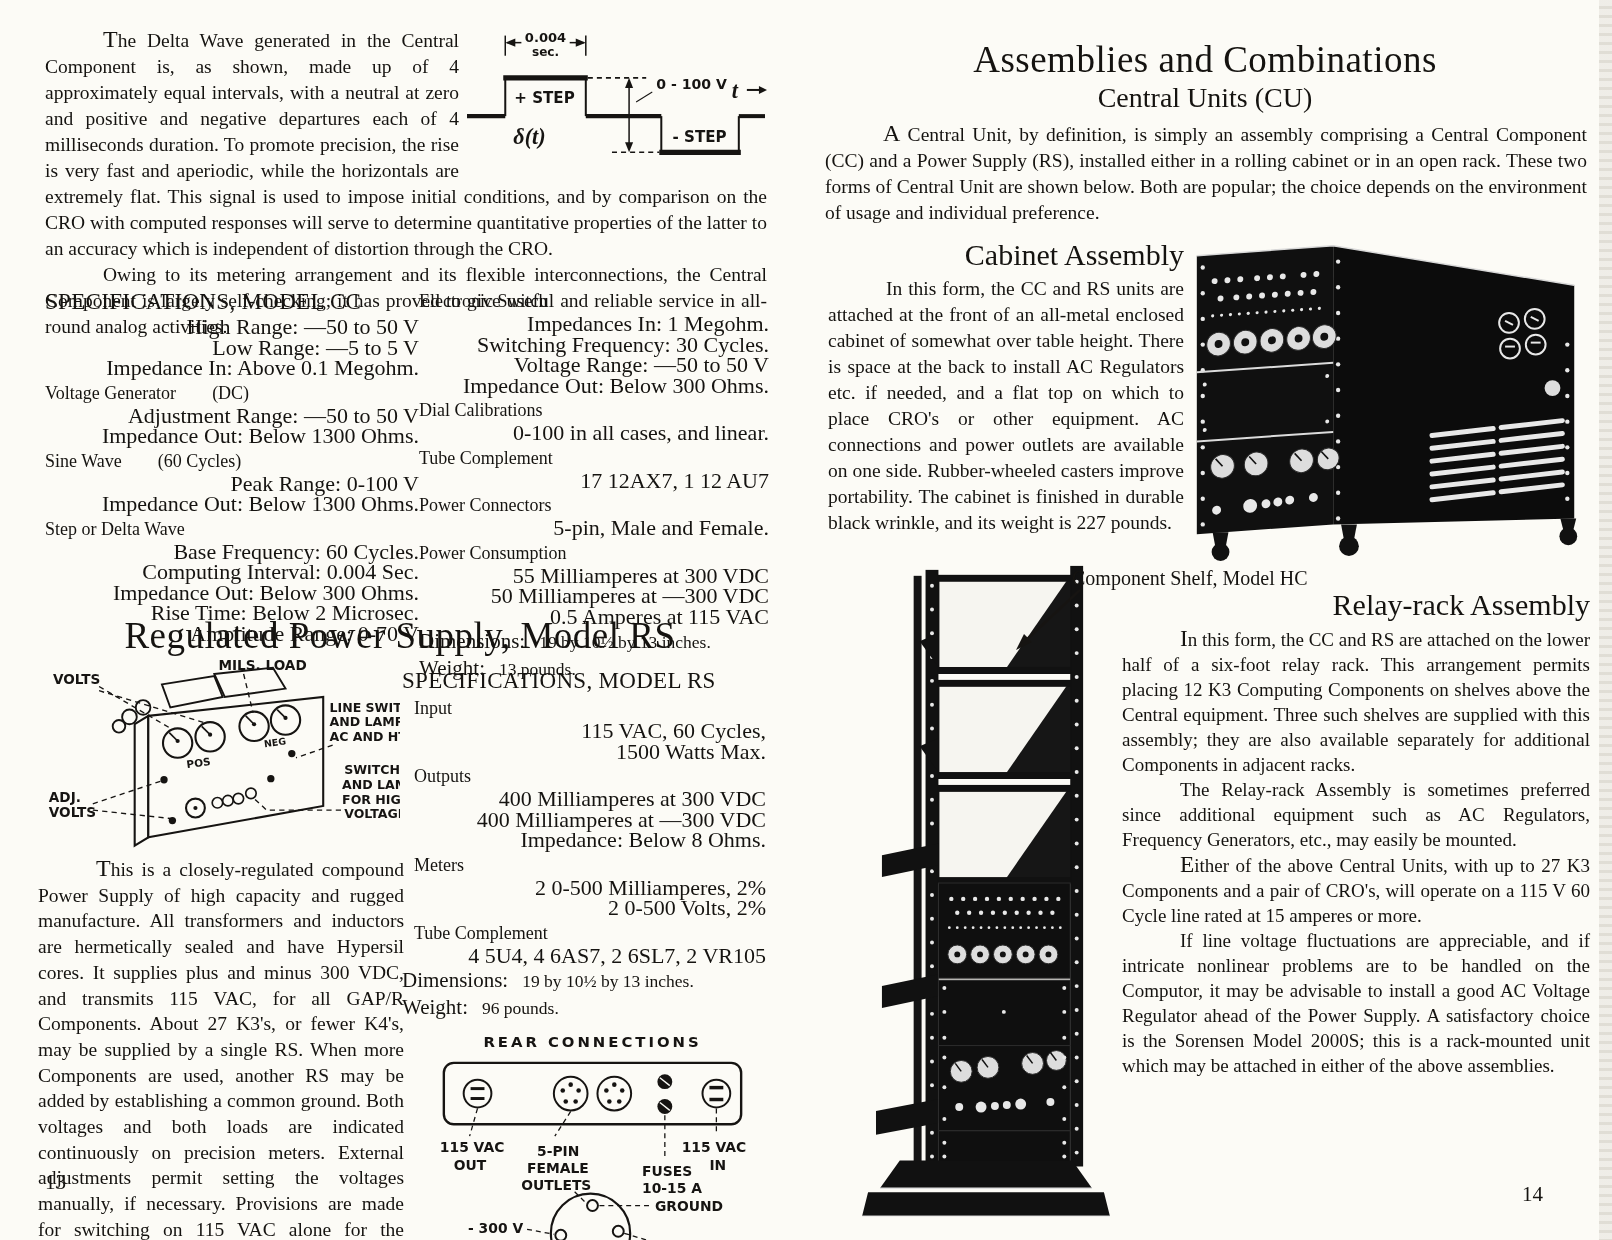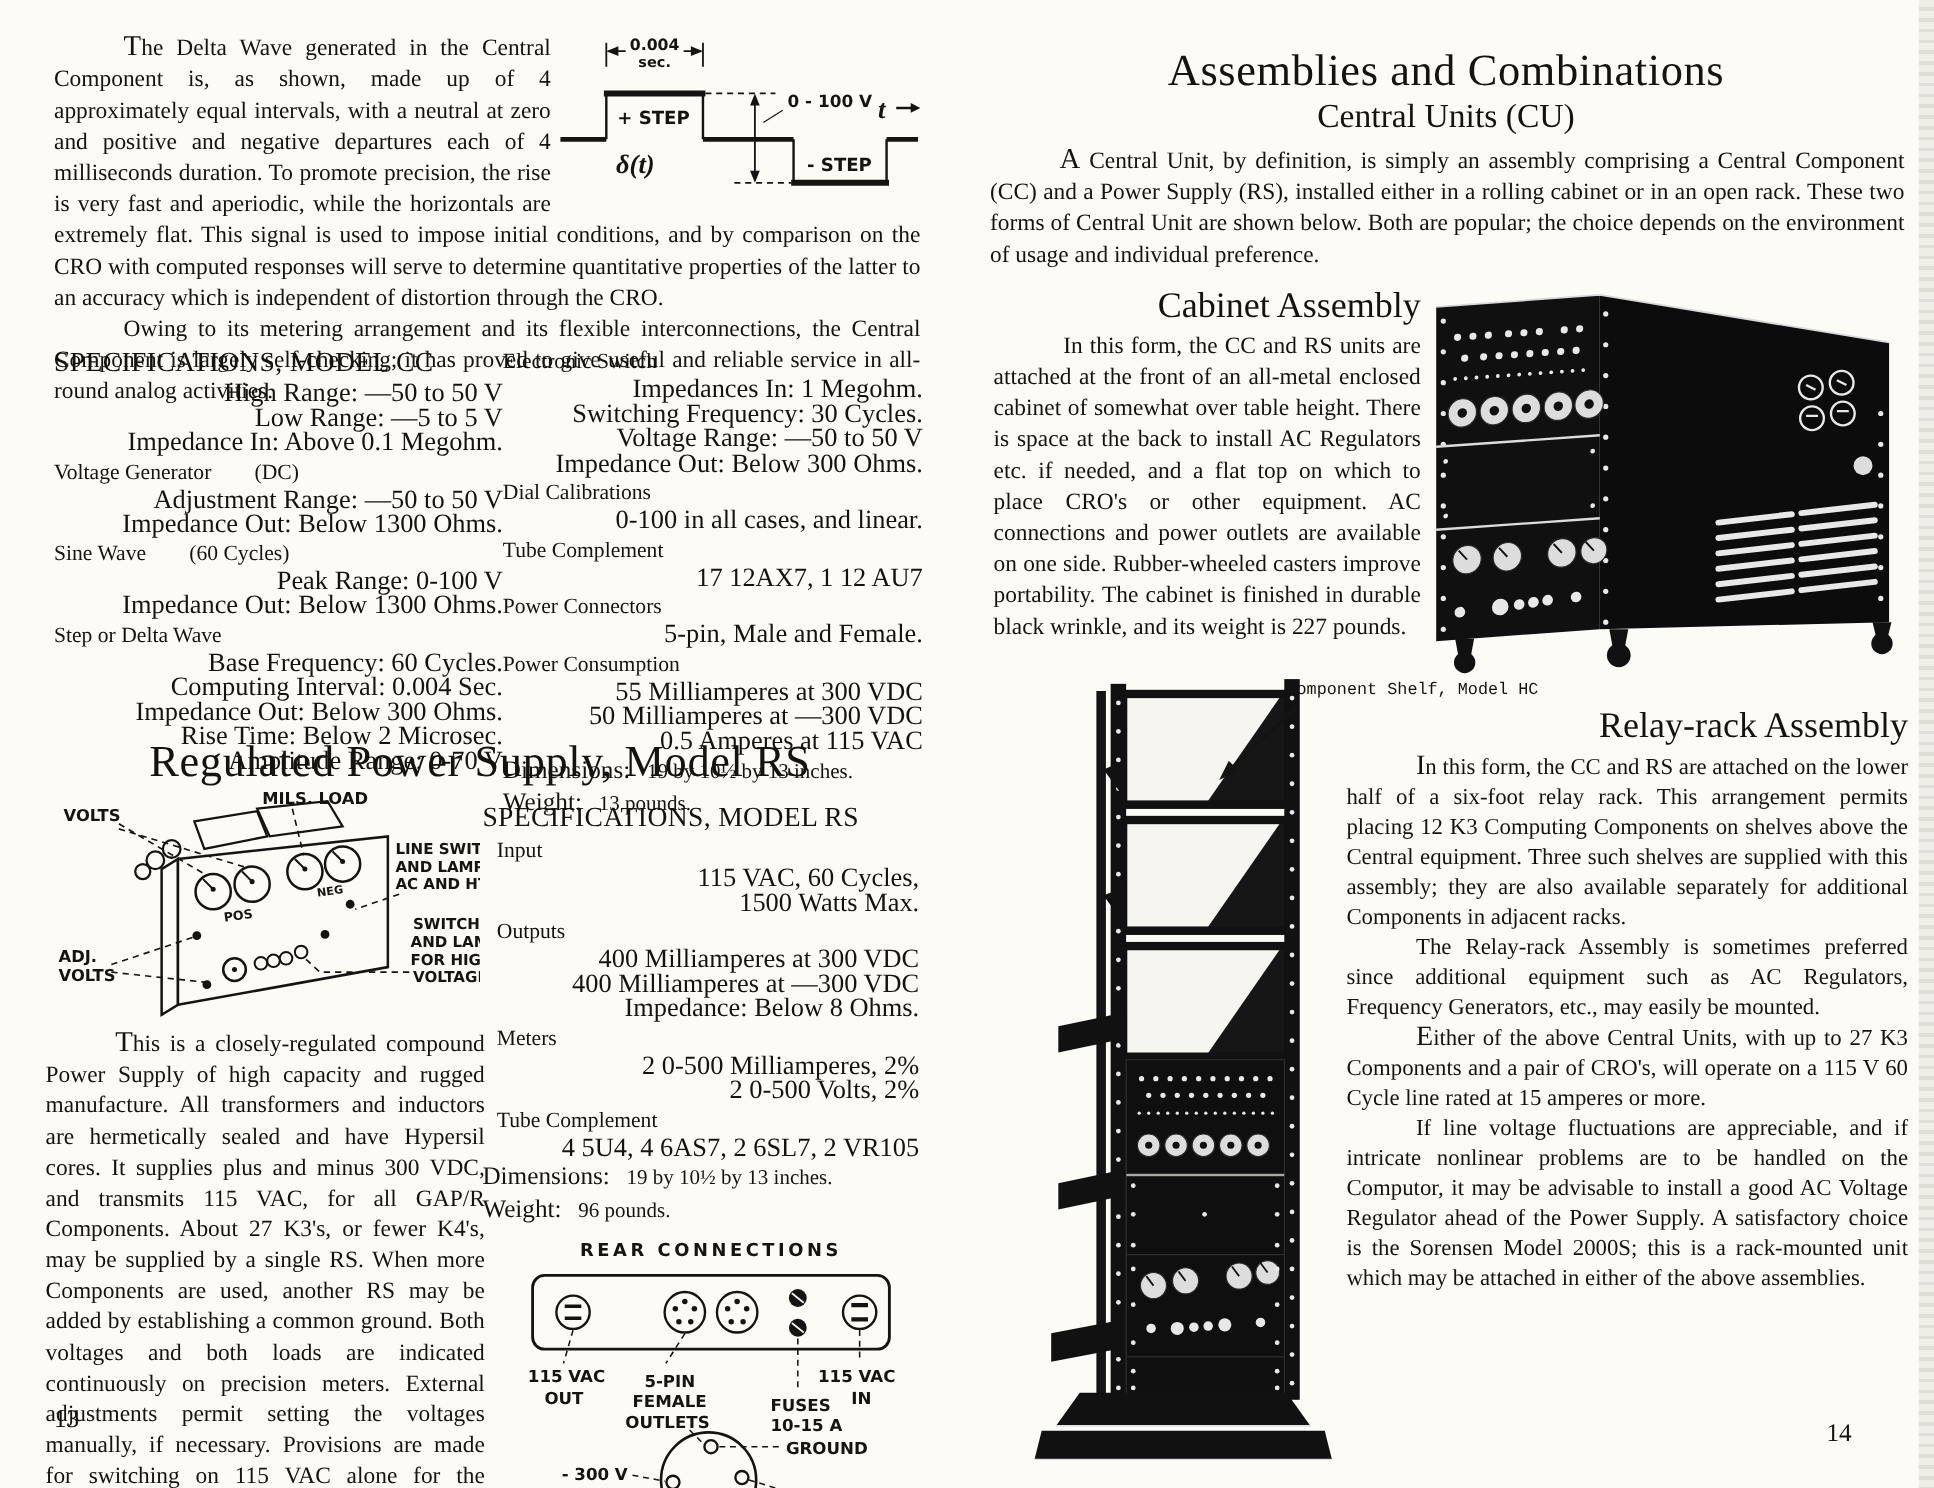--- a/index.html
+++ b/index.html
@@ -25,21 +25,21 @@
   .sec-heading { font-size:30px; text-align:right; margin:0 0 4px 0; }
   .specs-flex { display:flex; }
   .spec-heading { font-size:23px; letter-spacing:.3px; margin-bottom:2px; }
   .spec-group { margin-bottom:2px; }
   .spec-title { font-size:18px; line-height:25px; }
   .spec-suffix { margin-left:36px; }
   .spec-item { font-size:22px; line-height:20.5px; padding-left:20px;text-align:right; }
   .spec-dim { font-size:21px; line-height:25px; margin-top:1px; }
   .spec-dim .val { font-size:17.5px; margin-left:14px; }
   .pageno { font-size:21px; }
-  .shelf-label { font-size:14px; white-space:nowrap;font-family:Liberation Mono, monospace; }
+  .shelf-label { font-size:20px; white-space:nowrap; }
   svg text { fill:#161412; }
   .hand { font-family:"DejaVu Sans","Liberation Sans",sans-serif; font-weight:bold; }
   .serif-it { font-family:"Liberation Serif",serif; font-style:italic; font-weight:bold; }
 </style>
 </head>
 <body>
 
 <div class="sheet">
 
   <div class="abs" style="left:45px; top:26px; width:722px;">

